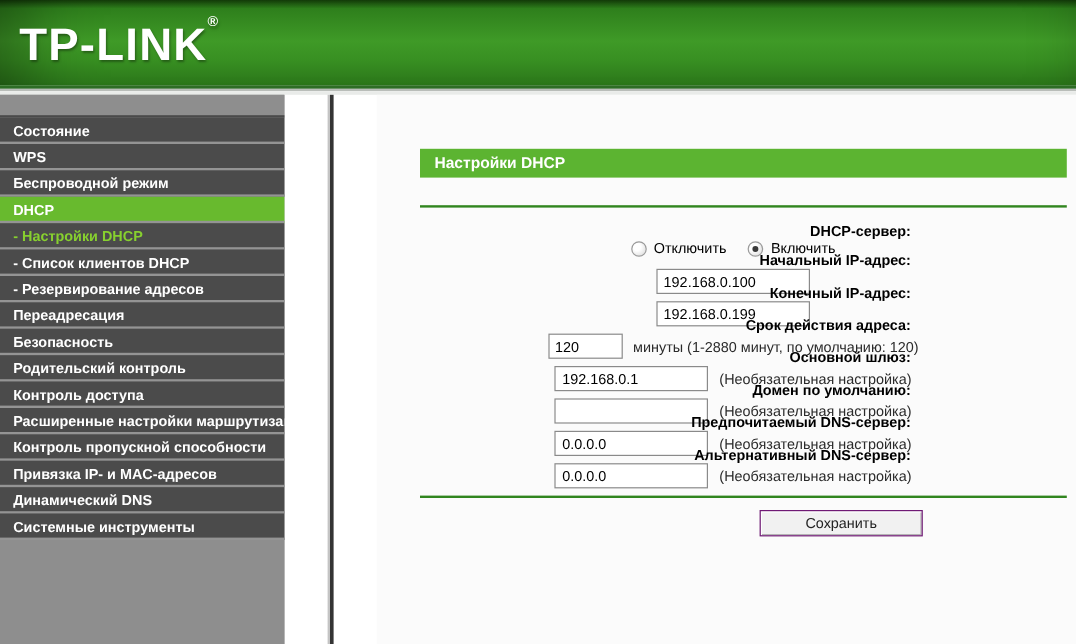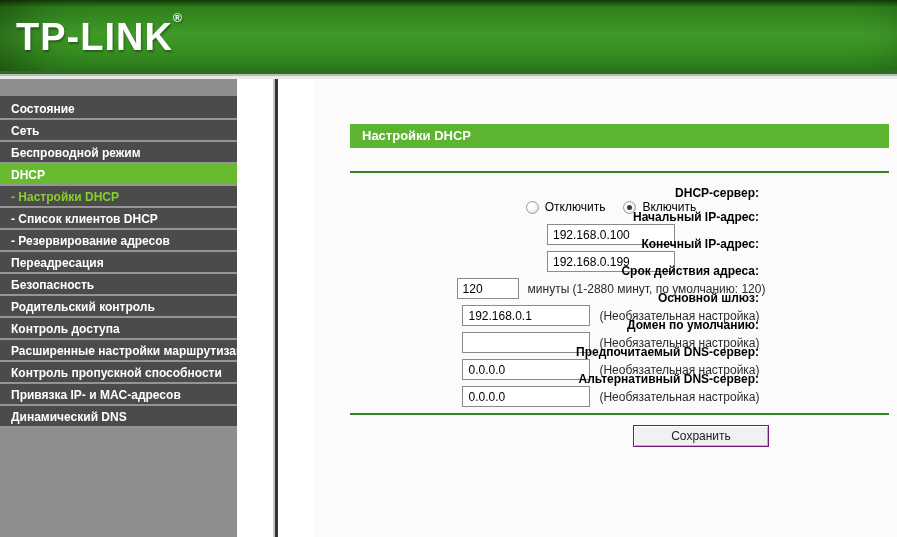--- a/index.html
+++ b/index.html
@@ -91,34 +91,35 @@
 </div>
 <div class="hsep1"></div>
 <div class="hsep2"></div>
 <div class="hsep3"></div>
 
 <div class="layout">
   <div class="sidebar">
     <div class="sidebar-top"></div>
     <div class="menu">
         <div class="menu-item">Состояние</div>
-        <div class="menu-item">Сеть</div>
+        <div class="menu-item">WPS</div>
         <div class="menu-item">Беспроводной режим</div>
         <div class="menu-item active">DHCP</div>
         <div class="menu-item sub-active">- Настройки DHCP</div>
         <div class="menu-item">- Список клиентов DHCP</div>
         <div class="menu-item">- Резервирование адресов</div>
         <div class="menu-item">Переадресация</div>
         <div class="menu-item">Безопасность</div>
         <div class="menu-item">Родительский контроль</div>
         <div class="menu-item">Контроль доступа</div>
         <div class="menu-item">Расширенные настройки маршрутизац</div>
         <div class="menu-item">Контроль пропускной способности</div>
         <div class="menu-item">Привязка IP- и MAC-адресов</div>
         <div class="menu-item">Динамический DNS</div>
+        <div class="menu-item">Системные инструменты</div>
       </div>
     <div class="sidebar-bottom"></div>
   </div>
   <div class="vdivider"></div>
   <div class="content">
     <div class="title-bar">Настройки DHCP</div>
     <div class="hr-green"></div>
 
     <div class="form">
       <div class="row radio-row">

